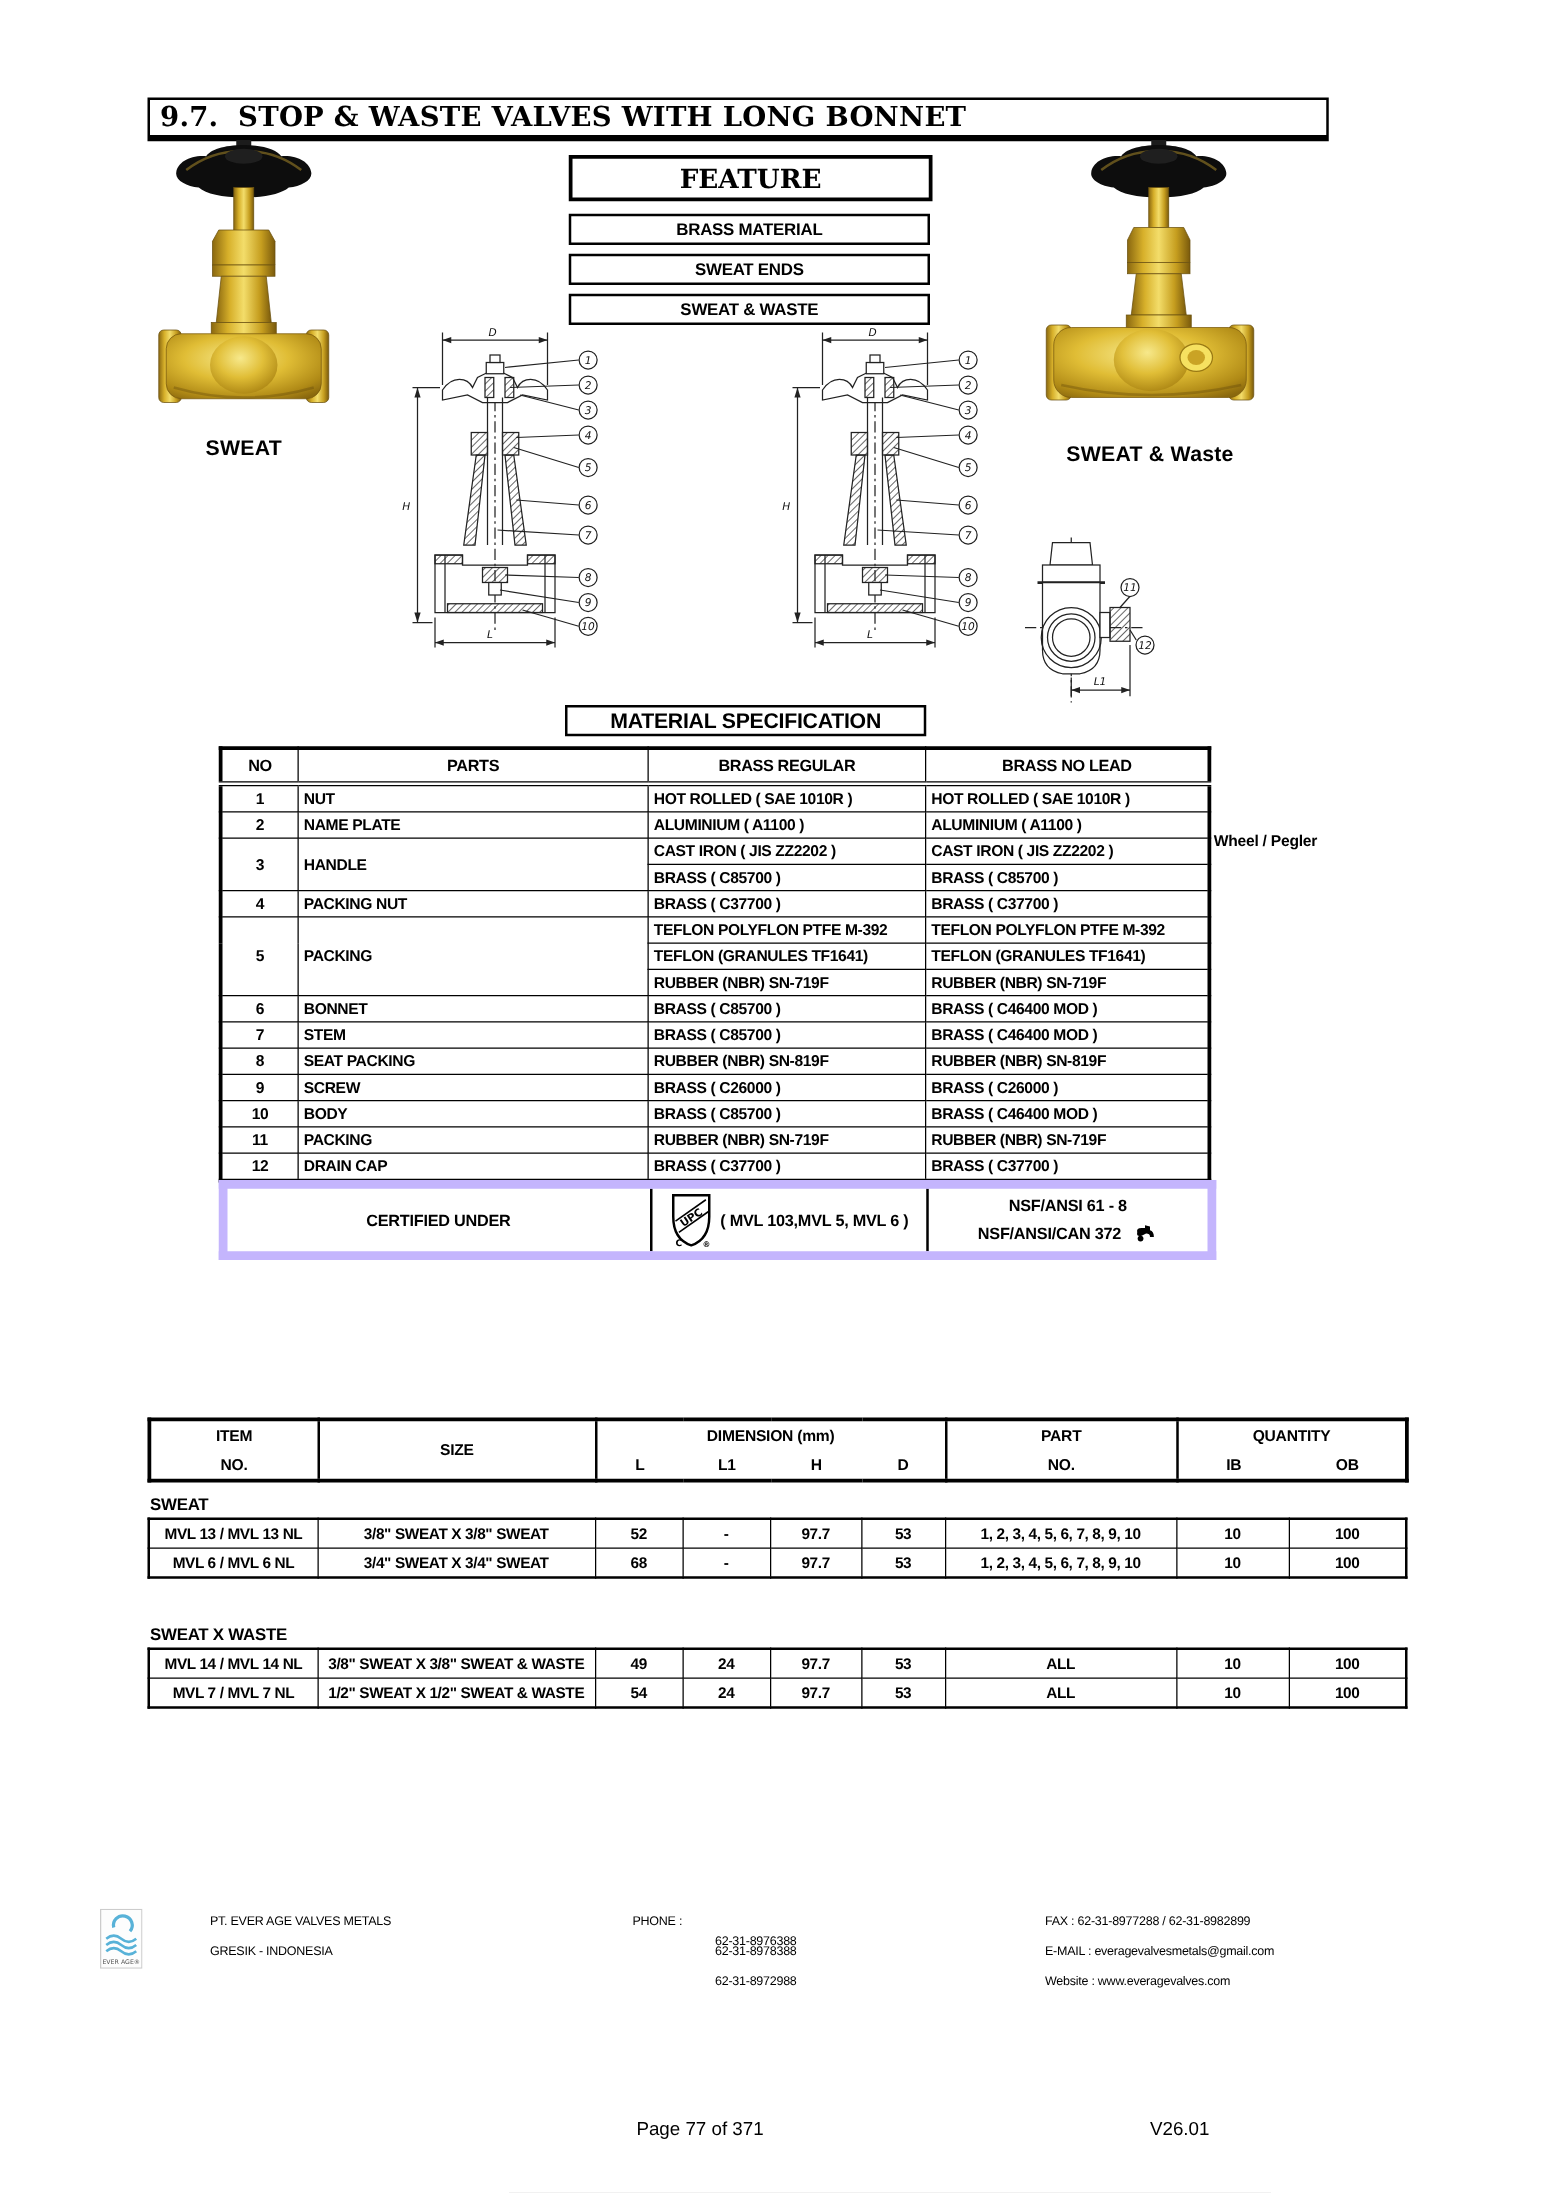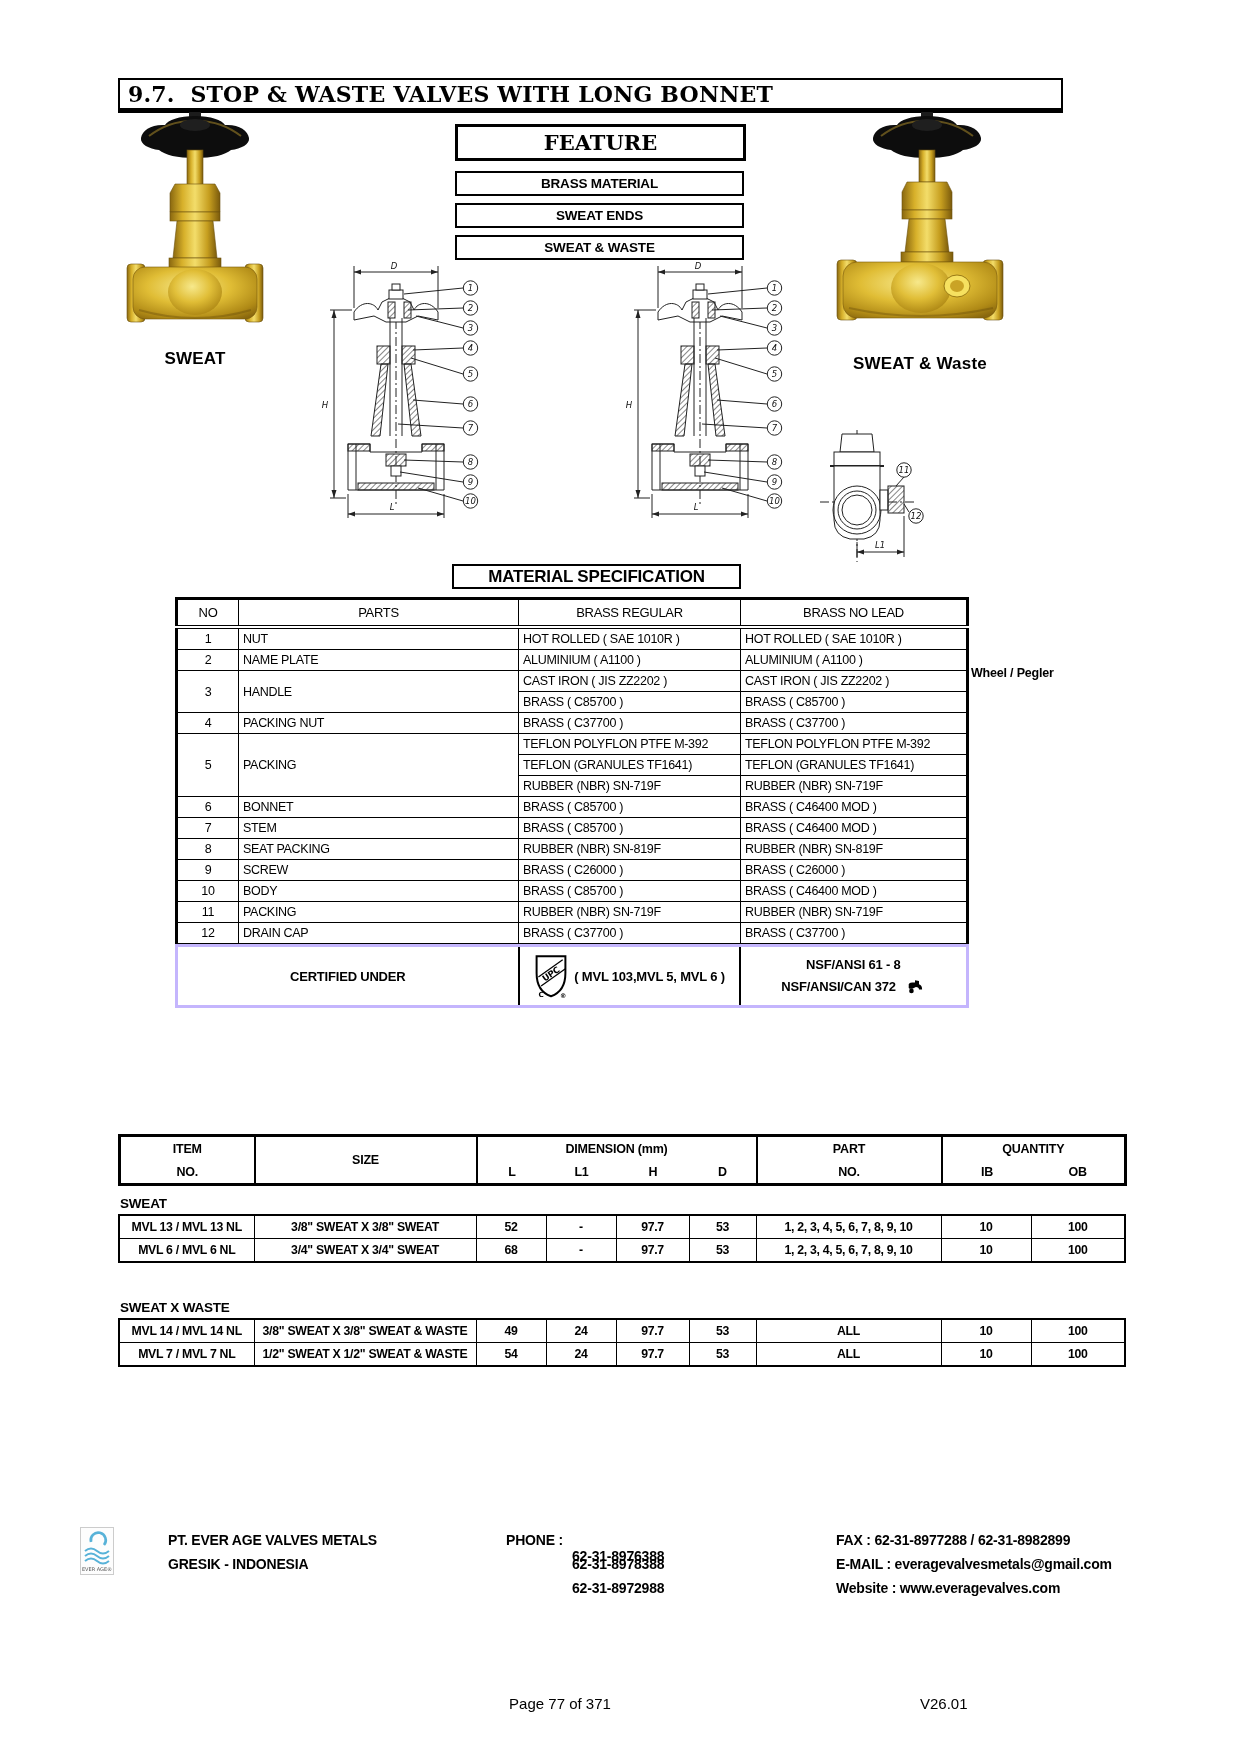--- a/index.html
+++ b/index.html
@@ -17,39 +17,39 @@
               font-family:"DejaVu Serif",serif;font-weight:bold;font-size:21px;}
   .feat{width:285px;height:21px;border:2.5px solid #000;font-size:13.5px;font-weight:bold;letter-spacing:-0.2px;}
 
   .photo-label{font-size:17px;font-weight:bold;letter-spacing:0.2px;}
 
   .mshead{left:452px;top:564px;width:285px;height:21px;border:2.5px solid #000;
           font-size:17px;font-weight:bold;letter-spacing:-0.2px;}
 
   table{border-collapse:collapse;table-layout:fixed;}
   .mat{border:3px solid #000;}
-  .mat td{border:1.8px solid #000;font-size:12.5px;font-weight:normal;height:20px;
+  .mat td{border:1.8px solid #000;font-size:12.5px;font-weight:bold;height:20px;
           padding:0 4px;letter-spacing:-0.3px;white-space:nowrap;overflow:hidden;margin-top:16px;}
   .mat tr.hd td{text-align:center;font-size:13px;height:25px;border-bottom:4px double #000;}
   .mat td.no{text-align:center;padding:0;}
   .mat tr.sub td{border-top:1.2px solid #000;}
 
-  .cert{border:3px solid #c4b5fd;}
+  .cert{border:7px solid #c4b5fd;}
   .cert td{border:2px solid #000;font-size:13px;font-weight:bold;letter-spacing:-0.2px;}
 
   .ith{border:3px solid #000;}
   .ith td{border:none;font-size:12.5px;font-weight:bold;text-align:center;height:23px;padding:0;letter-spacing:-0.2px;}
   .ith td.vr{border-right:2px solid #000;}
 
   .itm{border:2.5px solid #000;}
   .itm td{border:1.5px solid #000;font-size:12.3px;font-weight:bold;text-align:center;height:22px;
           padding:0 2px;letter-spacing:-0.3px;white-space:nowrap;overflow:hidden;}
 
   .seclabel{font-size:13.5px;font-weight:bold;letter-spacing:-0.2px;}
-  .foot{font-size:14px;font-weight:bold;letter-spacing:-0.2px;white-space:nowrap;padding-left:48px;}
+  .foot{font-size:10px;font-weight:normal;letter-spacing:-0.2px;white-space:nowrap;padding-left:48px;}
   .pgnum{font-size:15px;}
   svg text{font-family:"DejaVu Sans",sans-serif;}
 </style>
 </head>
 <body>
 
 <div class="page">
 
   <div class="abs title-box">9.7.  STOP &amp; WASTE VALVES WITH LONG BONNET</div>
 

